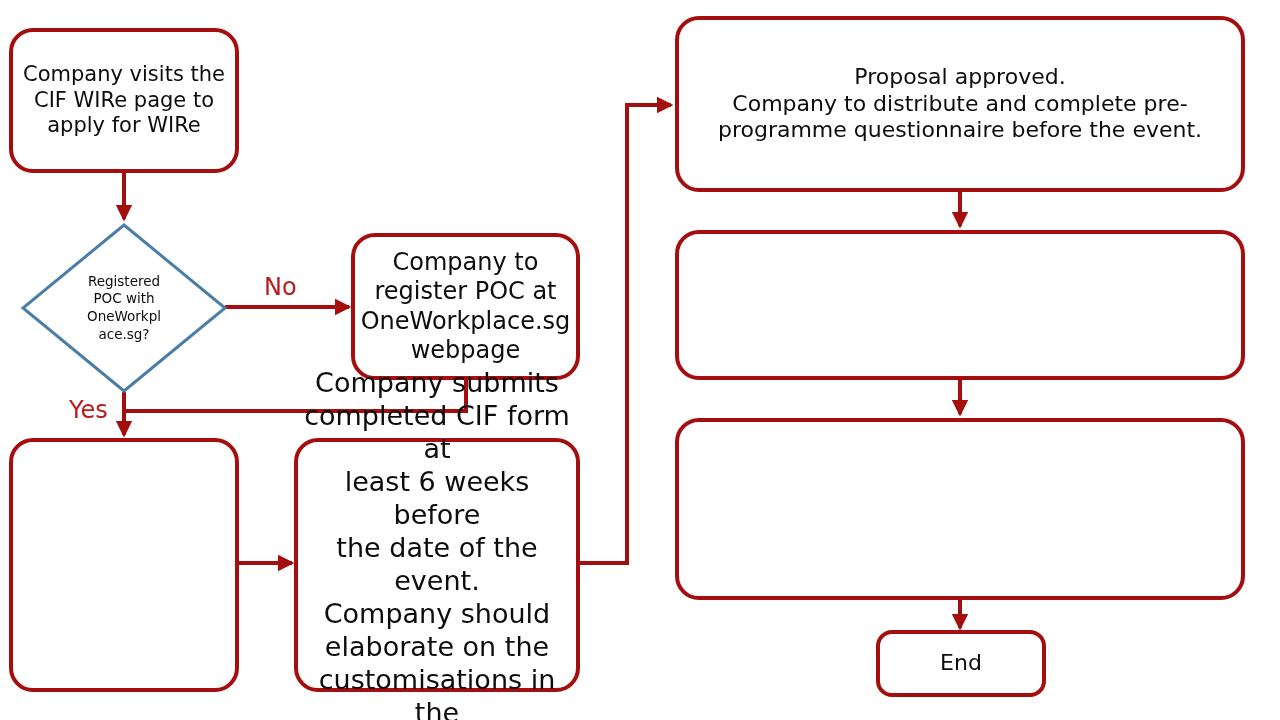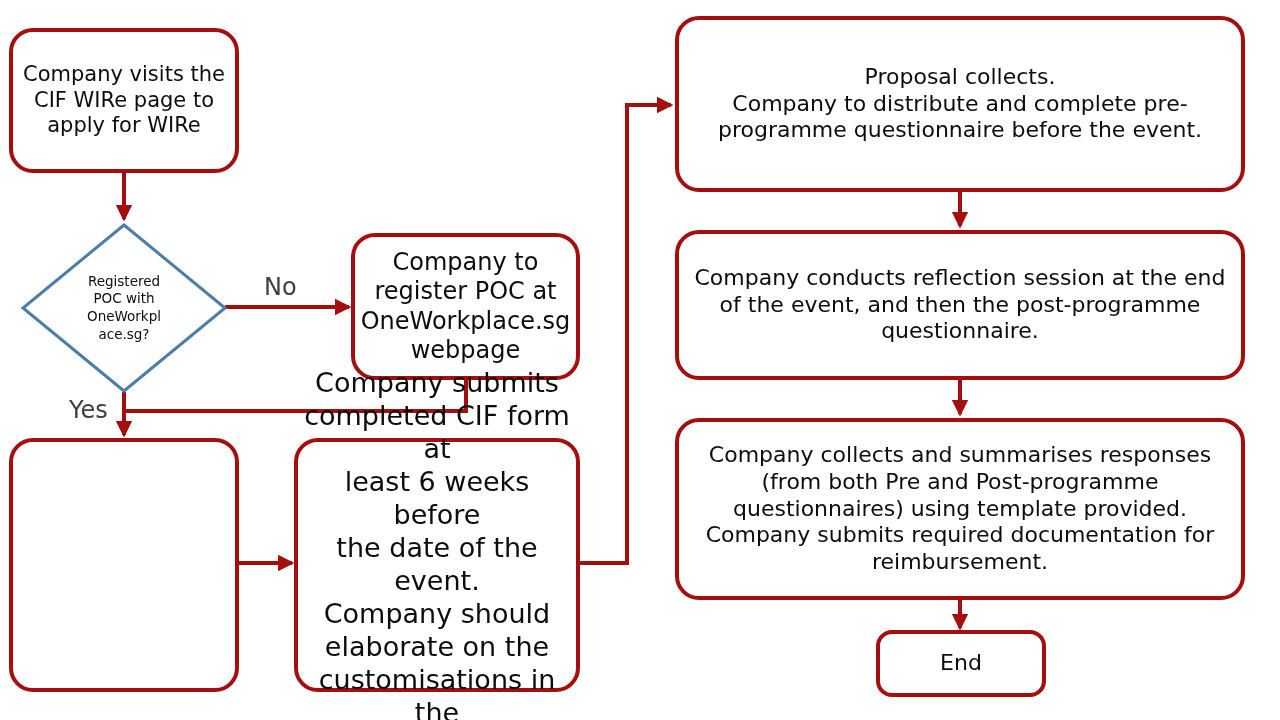--- a/index.html
+++ b/index.html
@@ -66,21 +66,21 @@
   .lbl-decision  { font-size: 13.5px; line-height: 1.30; }
   .lbl-noreg     { font-size: 24px; }
   .lbl-select    { font-size: 21px; }
   .lbl-submit    { font-size: 27px; }
   .lbl-proposal  { font-size: 22px; }
   .lbl-reflect   { font-size: 22px; }
   .lbl-collect   { font-size: 22px; }
   .lbl-end       { font-size: 22px; }
   .edge-label {
     position: absolute;
-    color: #404040;
+    color: #b91c1c;
     font-size: 24px;
     line-height: 1;
     pointer-events: none;
     white-space: nowrap;
   }
 </style>
 </head>
 <body>
 
 <div id="flow-root">
@@ -146,33 +146,25 @@
 
   <div class="node-label lbl-submit" style="left:296px; top:440px; width:282px; height:250px; padding:0 8px;">Company submits
 completed CIF form at
 least 6 weeks before
 the date of the event.
 Company should
 elaborate on the
 customisations in the
 application form.</div>
 
-  <div class="node-label lbl-proposal" style="left:677px; top:18px; width:566px; height:172px; padding:0 14px;">Proposal collects.
+  <div class="node-label lbl-proposal" style="left:677px; top:18px; width:566px; height:172px; padding:0 14px;">Proposal approved.
 Company to distribute and complete pre-
 programme questionnaire before the event.</div>
 
-  <div class="node-label lbl-reflect" style="left:677px; top:232px; width:566px; height:146px; padding:0 14px;">Company conducts reflection session at the end
-of the event, and then the post-programme
-questionnaire.</div>
 
-  <div class="node-label lbl-collect" style="left:677px; top:420px; width:566px; height:178px; padding:0 14px;">Company collects and summarises responses
-(from both Pre and Post-programme
-questionnaires) using template provided.
-Company submits required documentation for
-reimbursement.</div>
 
   <div class="node-label lbl-end" style="left:878px; top:632px; width:166px; height:63px;">End</div>
 
   <div class="edge-label" style="left:264px; top:275px;">No</div>
 
   <div class="edge-label" style="left:69px; top:398px;text-align:center;">Yes</div>
 
 </div>
 
 </body></html>

